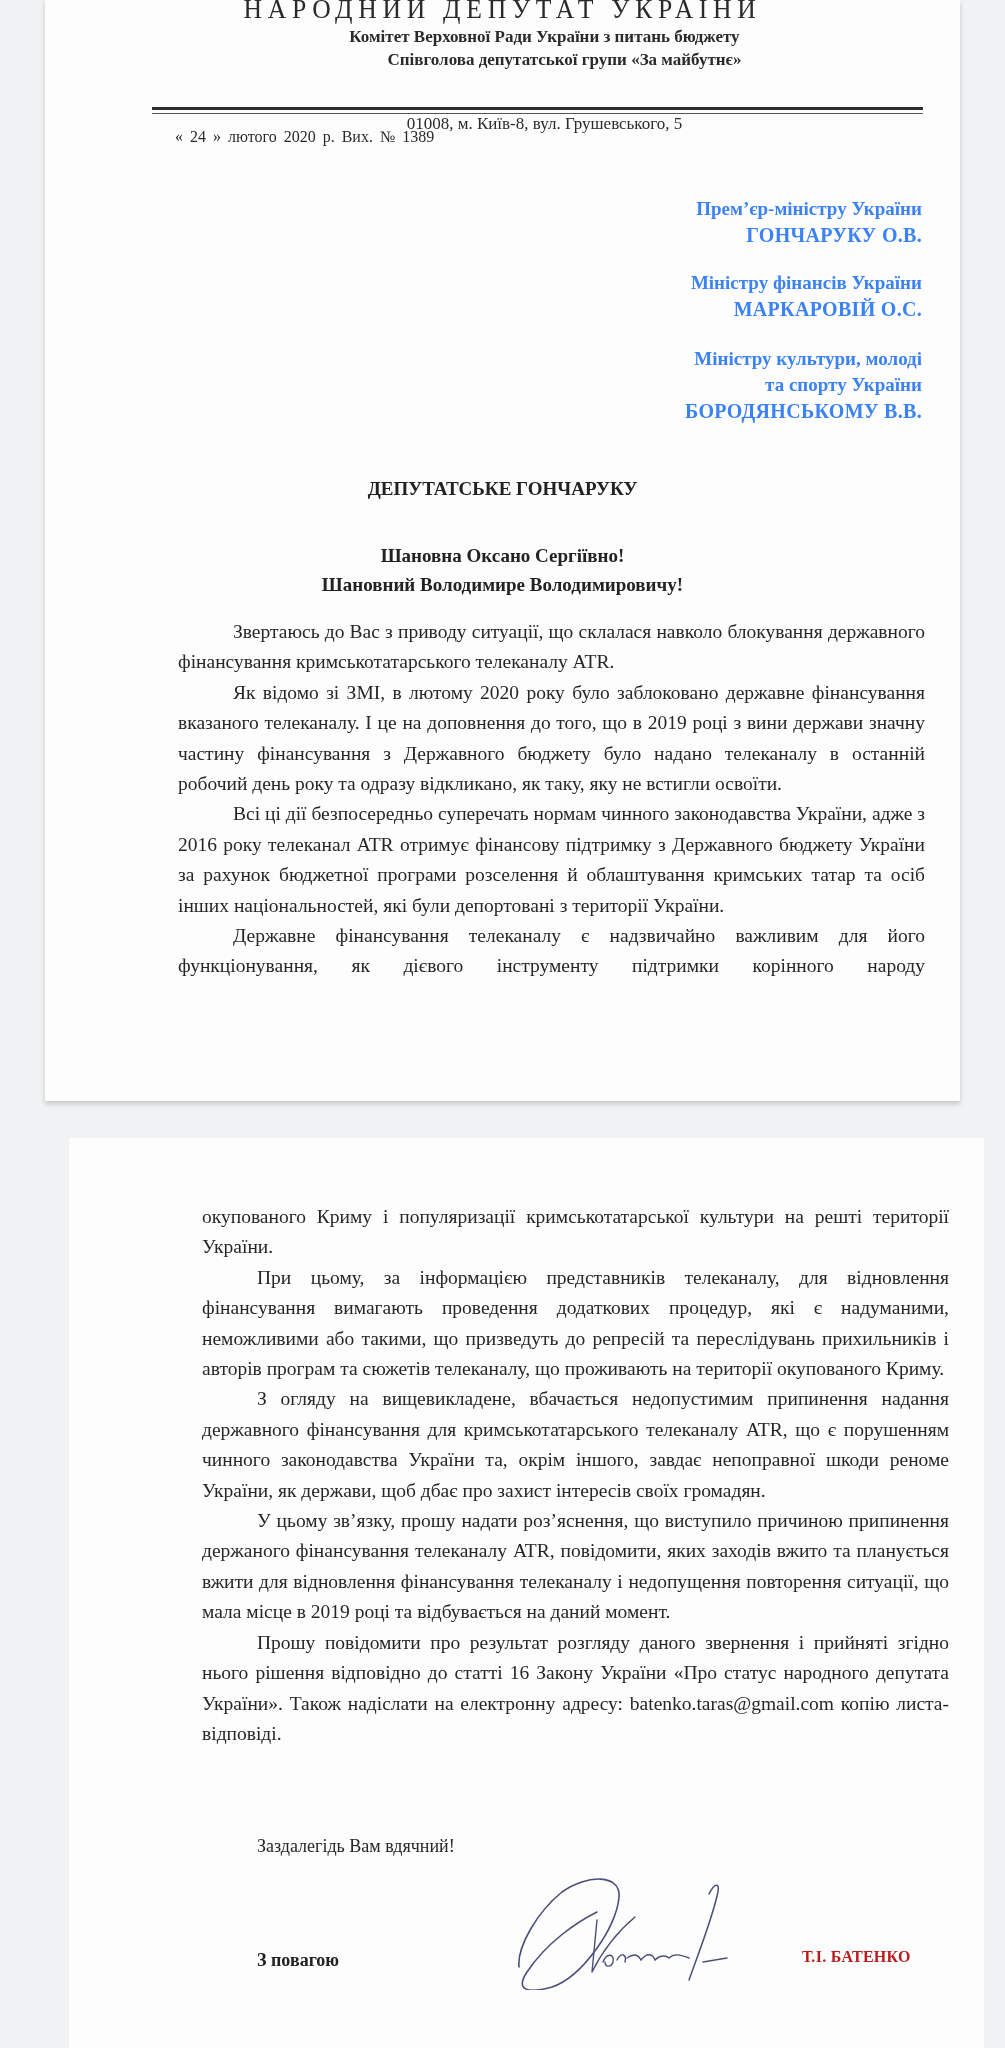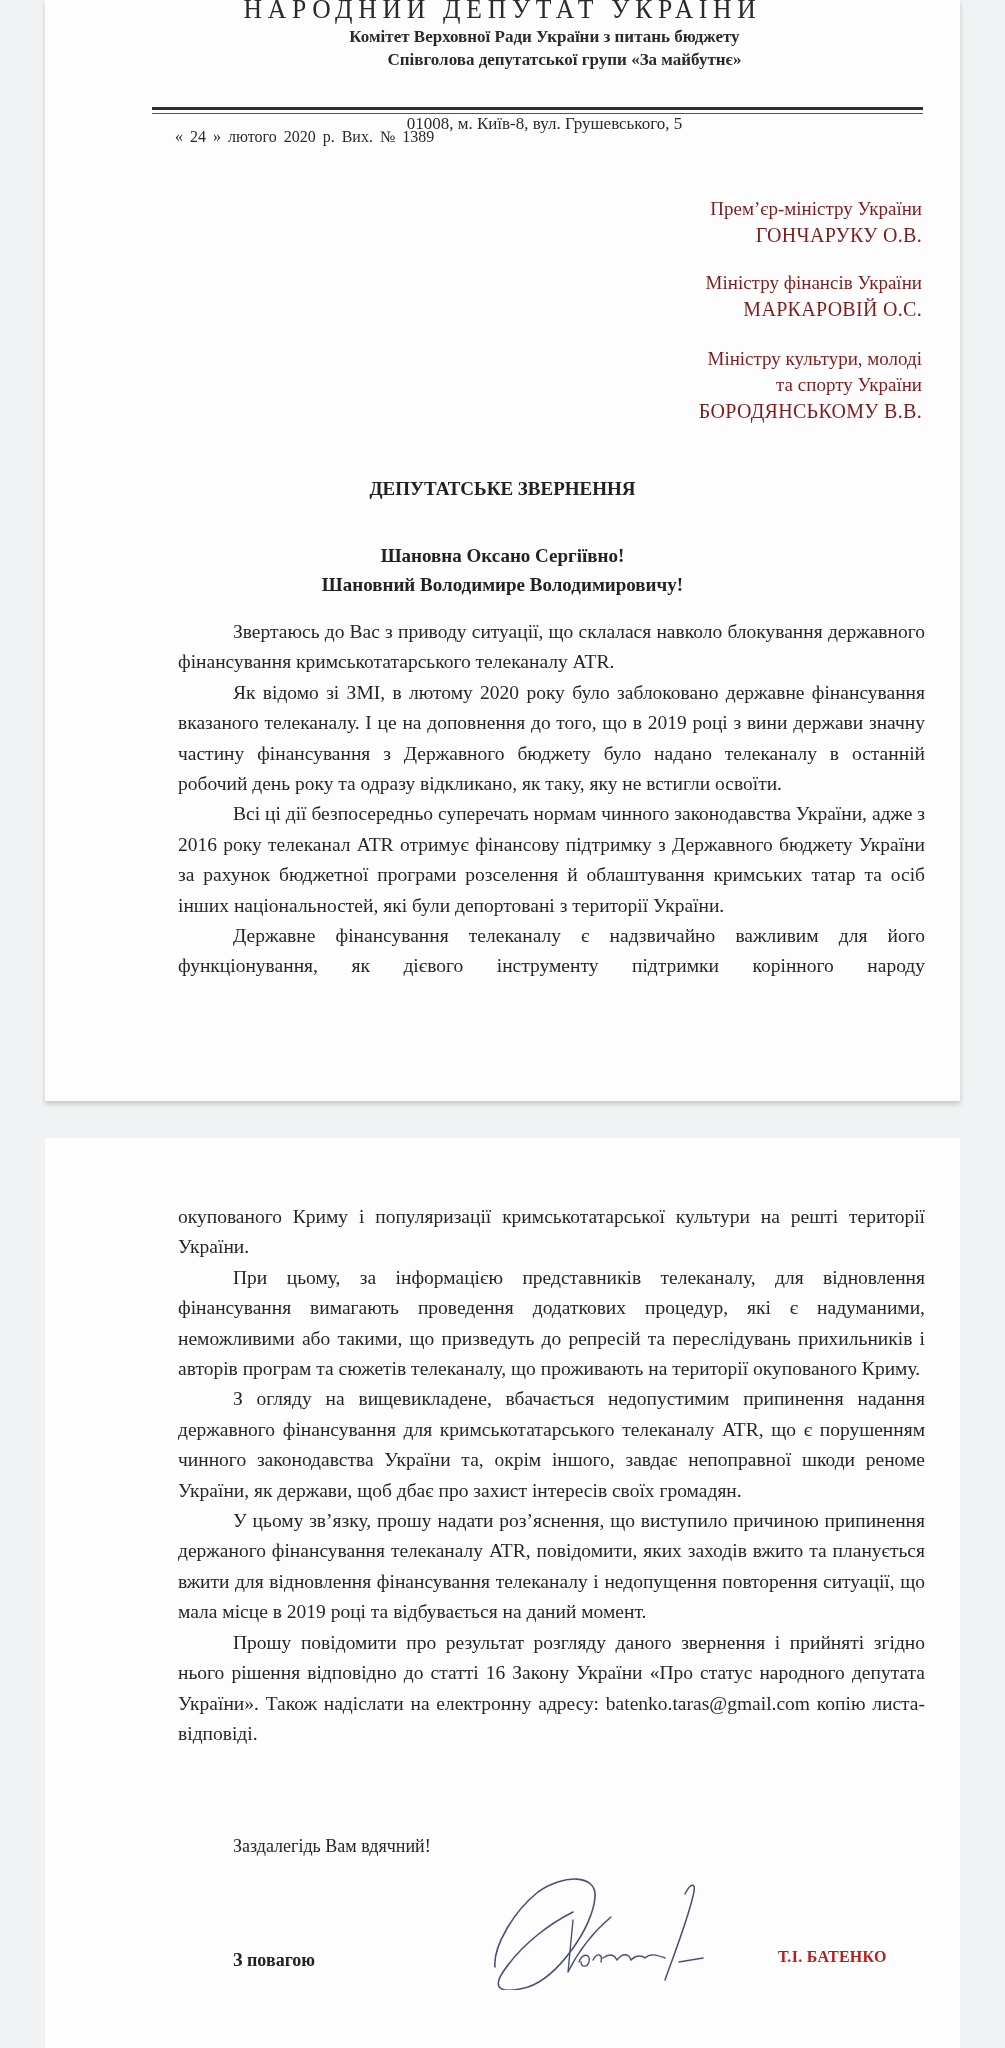--- a/index.html
+++ b/index.html
@@ -7,21 +7,21 @@
     width: 1005px; height: 2048px; overflow: hidden;
     background: #f0f2f3; position: relative;
     font-family: "Liberation Serif", "DejaVu Serif", serif;
     color: #1d1d1d;
   }
   .page {
     position: absolute; left: 45px; width: 915px;
     background: #fefdfe;
   }
   #page1 { top: 0; height: 1101px; box-shadow: 0 3px 5px rgba(0,0,0,0.18); }
-  #page2 { top: 1138px; height: 910px; }
+  #page2 { top: 1138px; height: 910px; margin-left: 24px; }
   .abs { position: absolute; }
 
   .hdr-title {
     left: 0; width: 915px; top: -6px; text-align: center;
     font-size: 27px; letter-spacing: 6px; font-weight: normal; color: #2a2a2a;
     transform: scaleX(0.95);
   }
   .hdr-line {
     left: 0; width: 999px; text-align: center;
     font-weight: bold; font-size: 17px; color: #2a2a2a;
@@ -29,21 +29,21 @@
   .hdr-line.addr { font-weight: normal; }
   .rule {
     left: 107px; width: 771px; top: 107px; height: 7px;
     border-top: 3px solid #2e2e2e; border-bottom: 1.5px solid #555;
     box-sizing: border-box;
   }
   .regline { left: 130px; top: 128px; font-size: 16px; color: #2a2a2a; word-spacing: 3px; }
 
   .addressee {
     right: 38px; width: 460px; text-align: right;
-    font-weight: normal; font-size: 19px; line-height: 26px; color: #7f1d1d;
+    font-weight: bold; font-size: 19px; line-height: 26px; color: #3b82f6;
   }
   .addressee .name { font-size: 20px; letter-spacing: 0.3px; }
 
   .doc-title {
     left: 0; width: 915px; top: 478px; text-align: center;
     font-weight: bold; font-size: 19px; color: #222;
   }
   .greeting {
     left: 0; width: 915px; top: 541px; text-align: center;
     font-weight: bold; font-size: 19px; line-height: 29px; color: #222;
@@ -81,21 +81,21 @@
   <div class="abs addressee" style="top:270px;">
     <div>Міністру фінансів України</div>
     <div class="name">МАРКАРОВІЙ О.С.</div>
   </div>
   <div class="abs addressee" style="top:346px;">
     <div>Міністру культури, молоді</div>
     <div>та спорту України</div>
     <div class="name">БОРОДЯНСЬКОМУ В.В.</div>
   </div>
 
-  <div class="abs doc-title">ДЕПУТАТСЬКЕ ЗВЕРНЕННЯ</div>
+  <div class="abs doc-title">ДЕПУТАТСЬКЕ ГОНЧАРУКУ</div>
   <div class="abs greeting">
     <div>Шановна Оксано Сергіївно!</div>
     <div>Шановний Володимире Володимировичу!</div>
   </div>
 
   <div class="abs body-text" style="top:617px;">
     <p>Звертаюсь до Вас з приводу ситуації, що склалася навколо блокування державного фінансування кримськотатарського телеканалу ATR.</p>
     <p>Як відомо зі ЗМІ, в лютому 2020 року було заблоковано державне фінансування вказаного телеканалу. І це на доповнення до того, що в 2019 році з вини держави значну частину фінансування з Державного бюджету було надано телеканалу в останній робочий день року та одразу відкликано, як таку, яку не встигли освоїти.</p>
     <p>Всі ці дії безпосередньо суперечать нормам чинного законодавства України, адже з 2016 року телеканал ATR отримує фінансову підтримку з Державного бюджету України за рахунок бюджетної програми розселення й облаштування кримських татар та осіб інших національностей, які були депортовані з території України.</p>
     <p class="lastjust">Державне фінансування телеканалу є надзвичайно важливим для його функціонування, як дієвого інструменту підтримки корінного народу</p>

